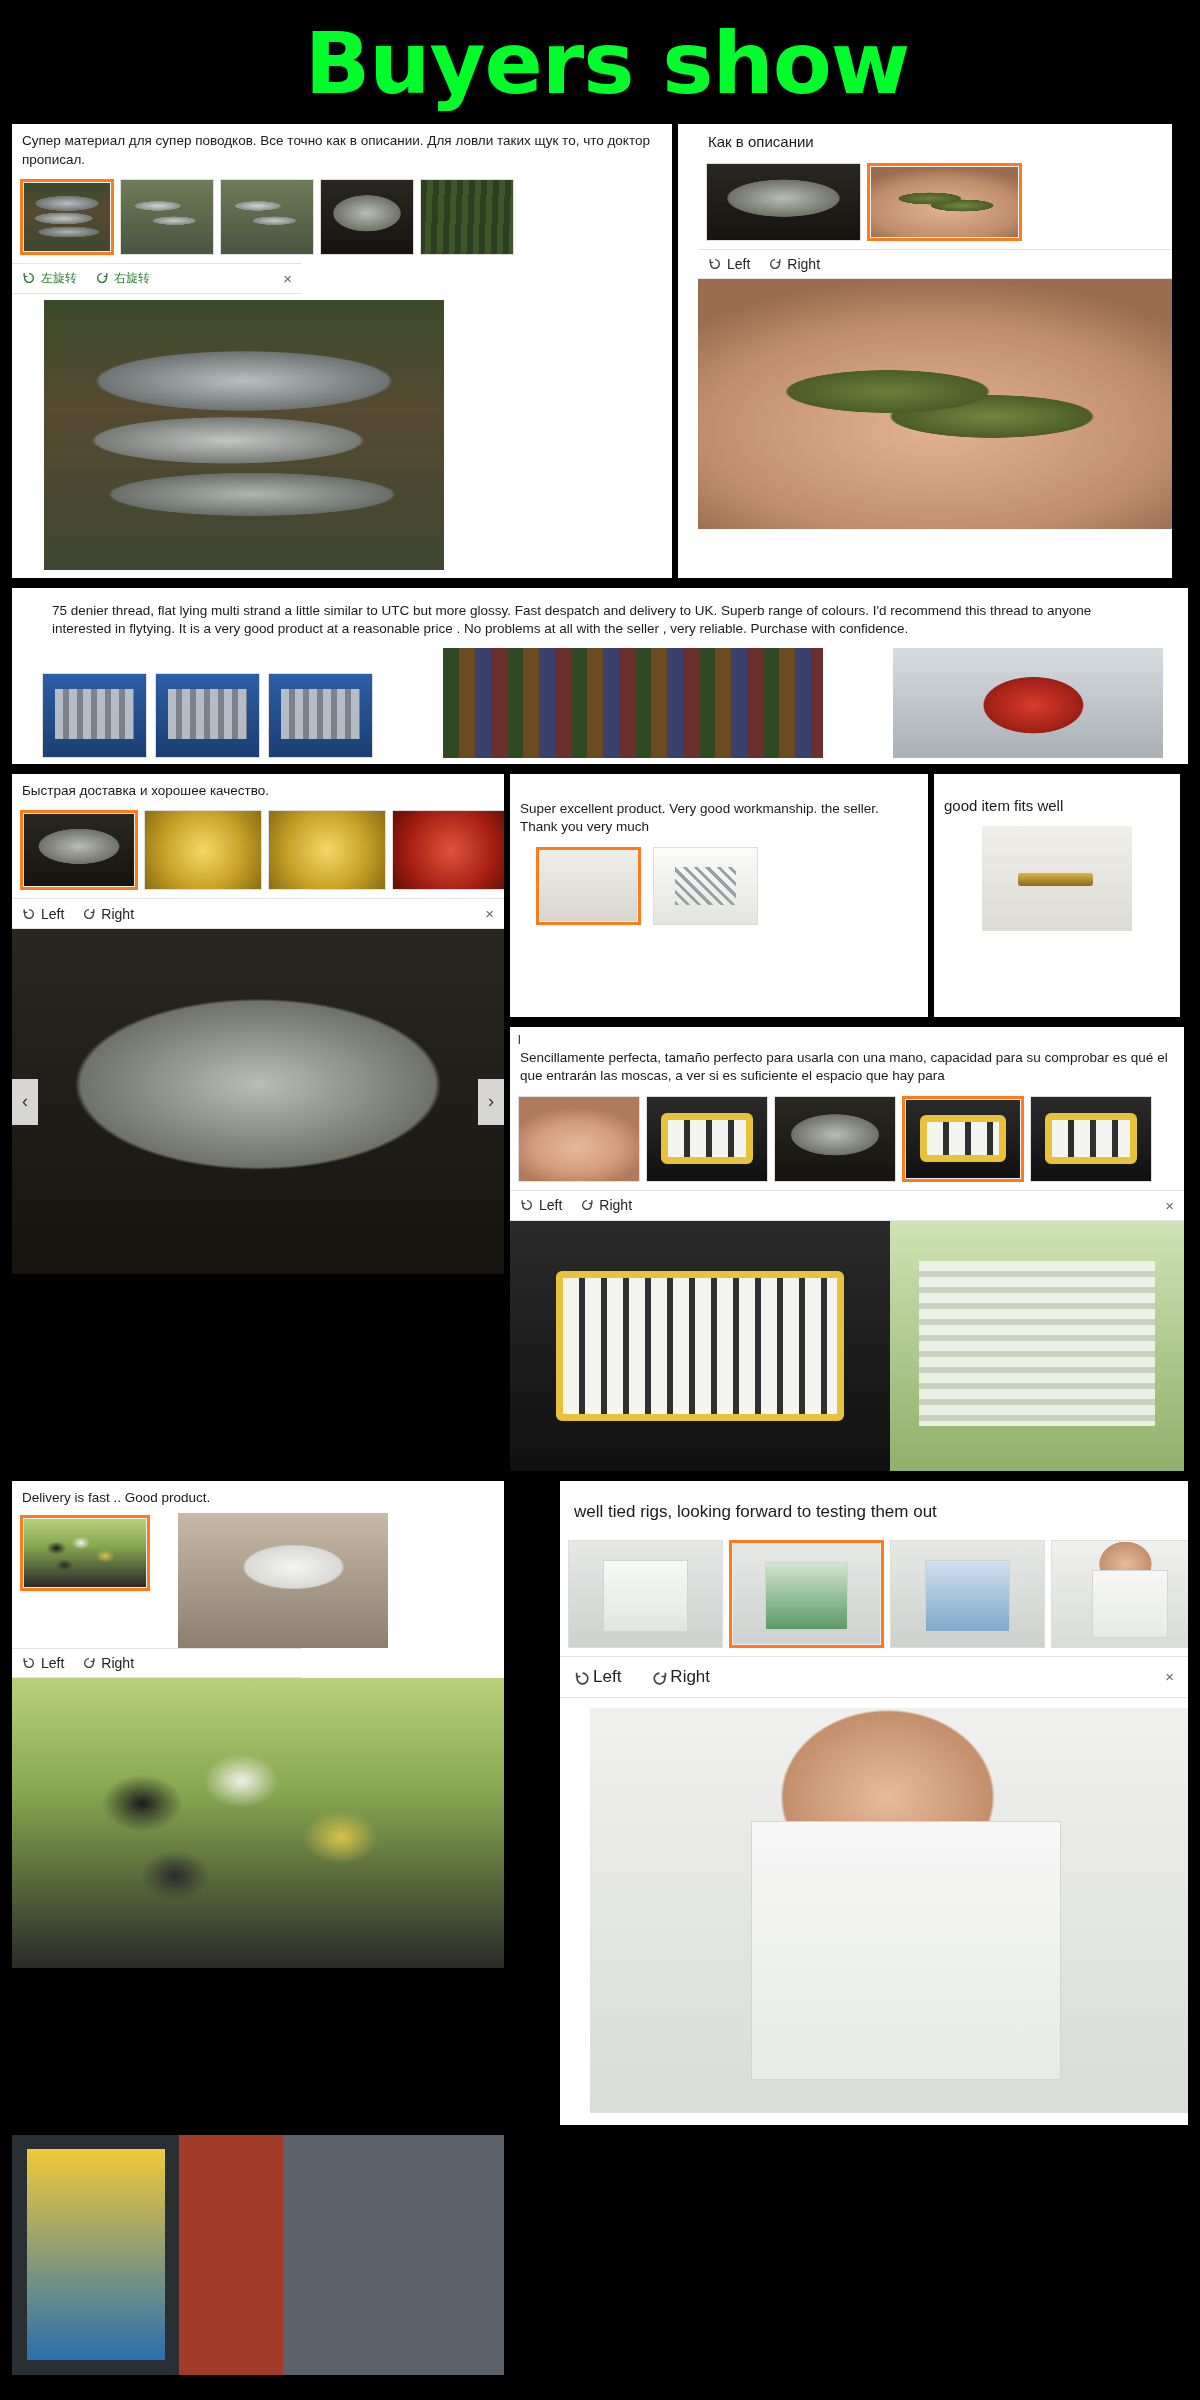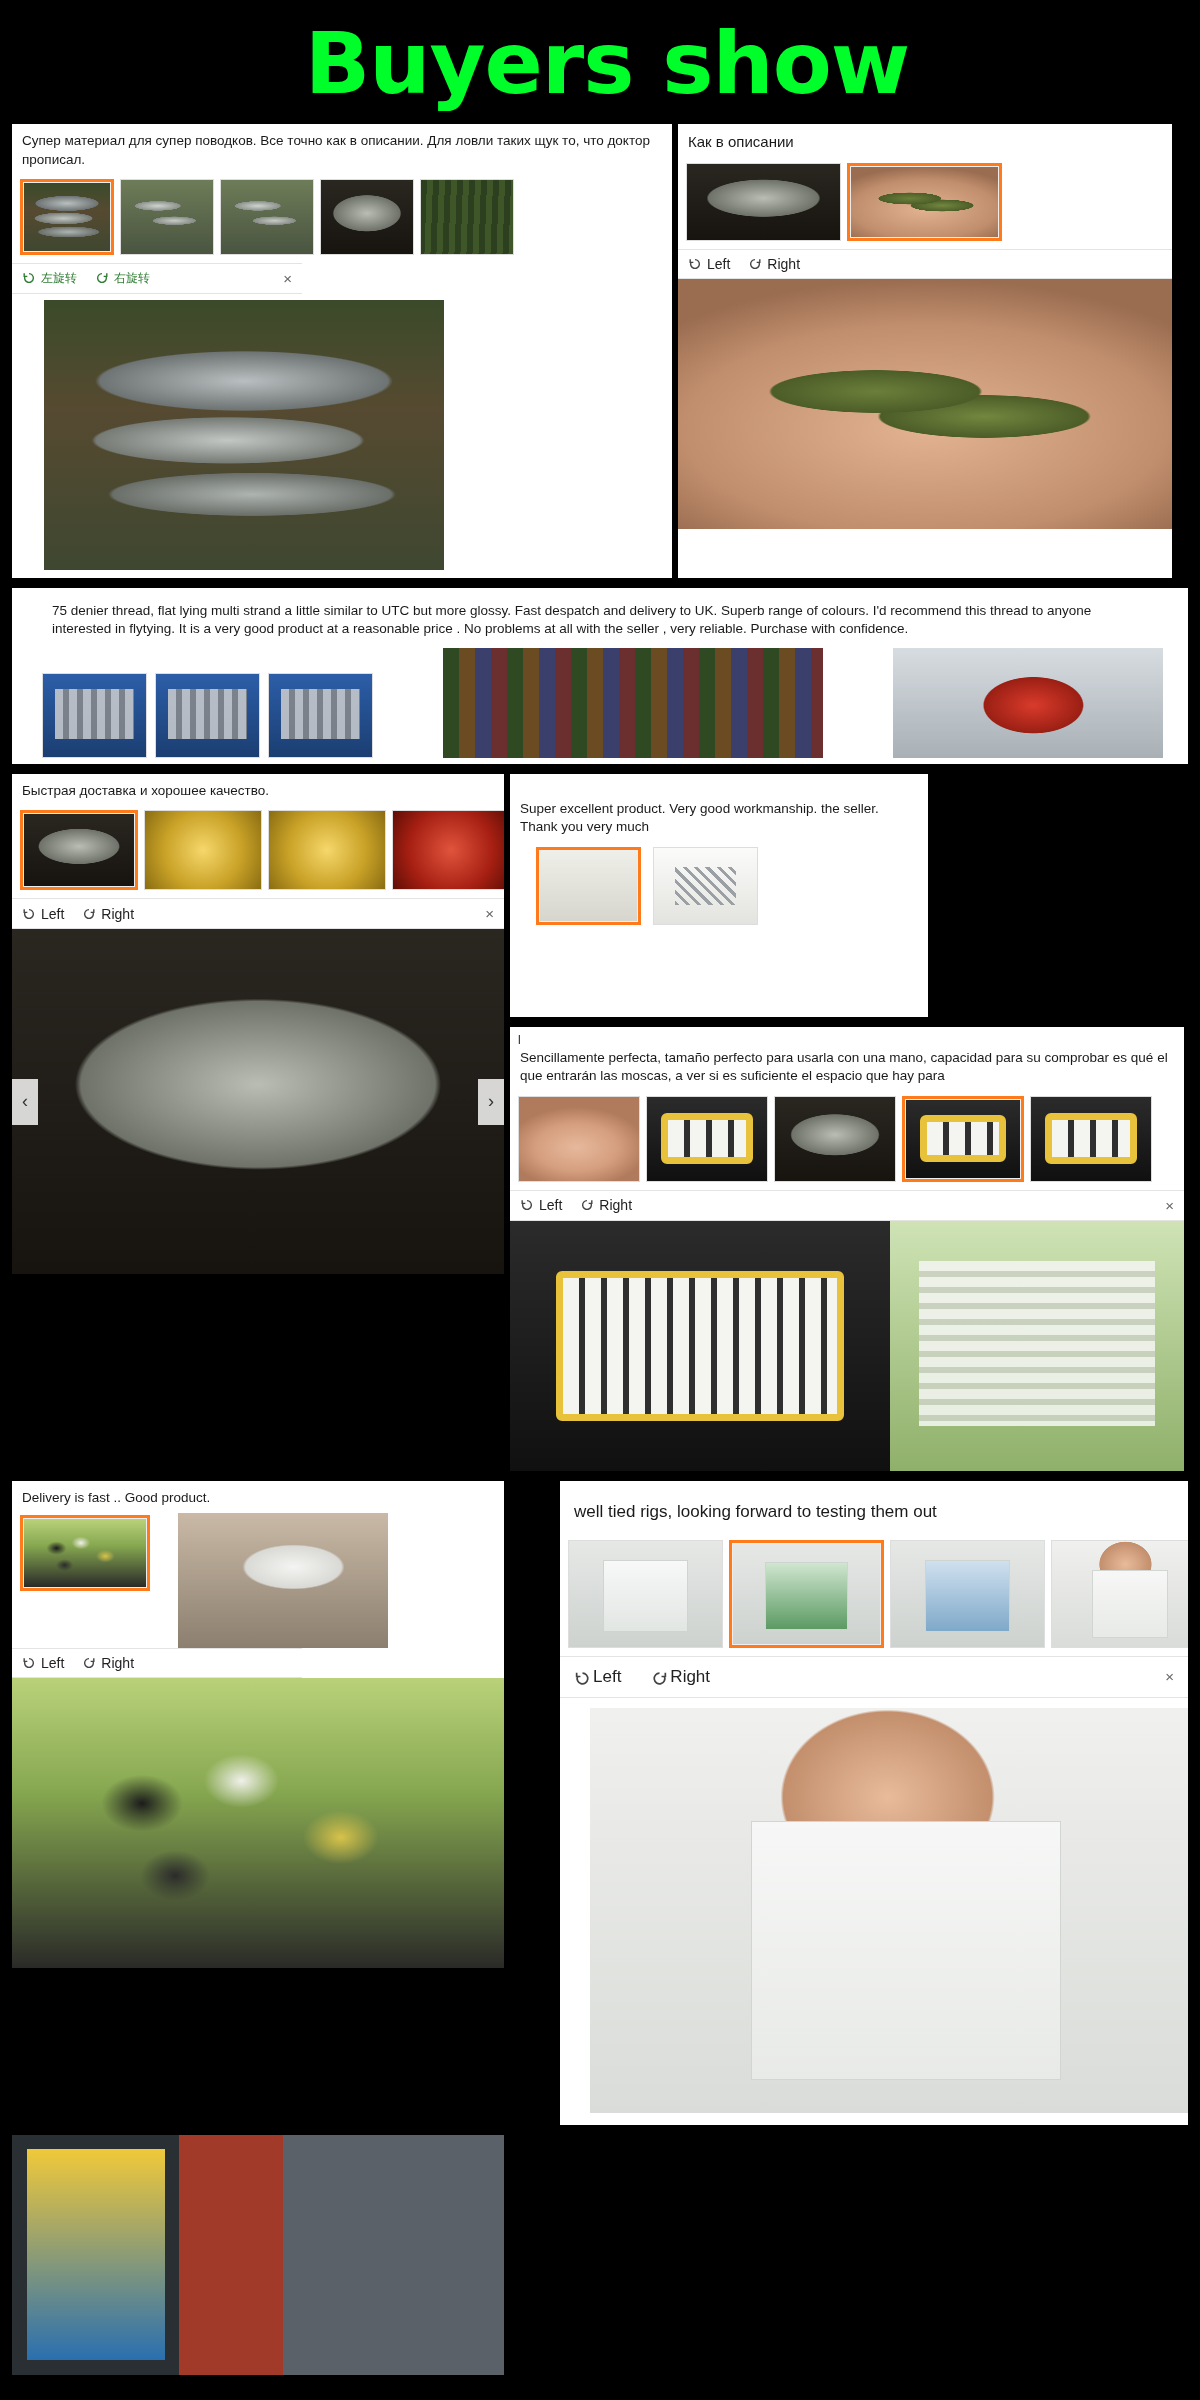--- a/index.html
+++ b/index.html
@@ -314,21 +314,21 @@
             </span>
             <span>右旋转</span>
           </span>
           <span class="close">×</span>
         </div>
         <div class="bigimg" style="width:400px;height:270px;margin:6px 0 8px 32px;">
             <span class="ph ph-fish"></span>
           </div>
       </div>
 
-      <div class="card" style="width:494px;">
+      <div class="card" style="width:494px;padding-left:20px;">
         <div class="review-text mid">Как в описании</div>
         <div class="thumbs">
           <div class="thumb" style="width:155px;height:78px;">
               <span class="ph ph-darkbox"></span>
             </div>
           <div class="thumb sel" style="width:155px;height:78px;">
               <span class="ph ph-lure"></span>
             </div>
         </div>
         <div class="toolbar">
@@ -432,20 +432,28 @@
             <div class="review-text" style="padding-top:26px;">Super excellent product. Very good workmanship. the seller. Thank you very much</div>
             <div class="thumbs" style="padding-left:26px;gap:12px;">
               <div class="thumb sel" style="width:105px;height:78px;">
                   <span class="ph ph-smallpack"></span>
                 </div>
               <div class="thumb" style="width:105px;height:78px;">
                   <span class="ph ph-hooks"></span>
                 </div>
             </div>
           </div>
+          <div class="card" style="width:246px;height:243px;">
+            <div class="review-text mid" style="padding-top:22px;">good item fits well</div>
+            <div class="thumbs" style="justify-content:center;">
+              <div class="thumb" style="width:150px;height:105px;border:0;">
+                  <span class="ph ph-brass"></span>
+                </div>
+            </div>
+          </div>
         </div>
 
         <div class="card" style="width:674px;">
           <div class="label-small">l</div>
           <div class="review-text" style="padding-top:0;">Sencillamente perfecta, tamaño perfecto para usarla con una mano, capacidad para su comprobar es qué el que entrarán las moscas, a ver si es suficiente el espacio que hay para</div>
           <div class="thumbs">
             <div class="thumb" style="width:122px;height:86px;">
                 <span class="ph ph-hand"></span>
               </div>
             <div class="thumb" style="width:122px;height:86px;">

